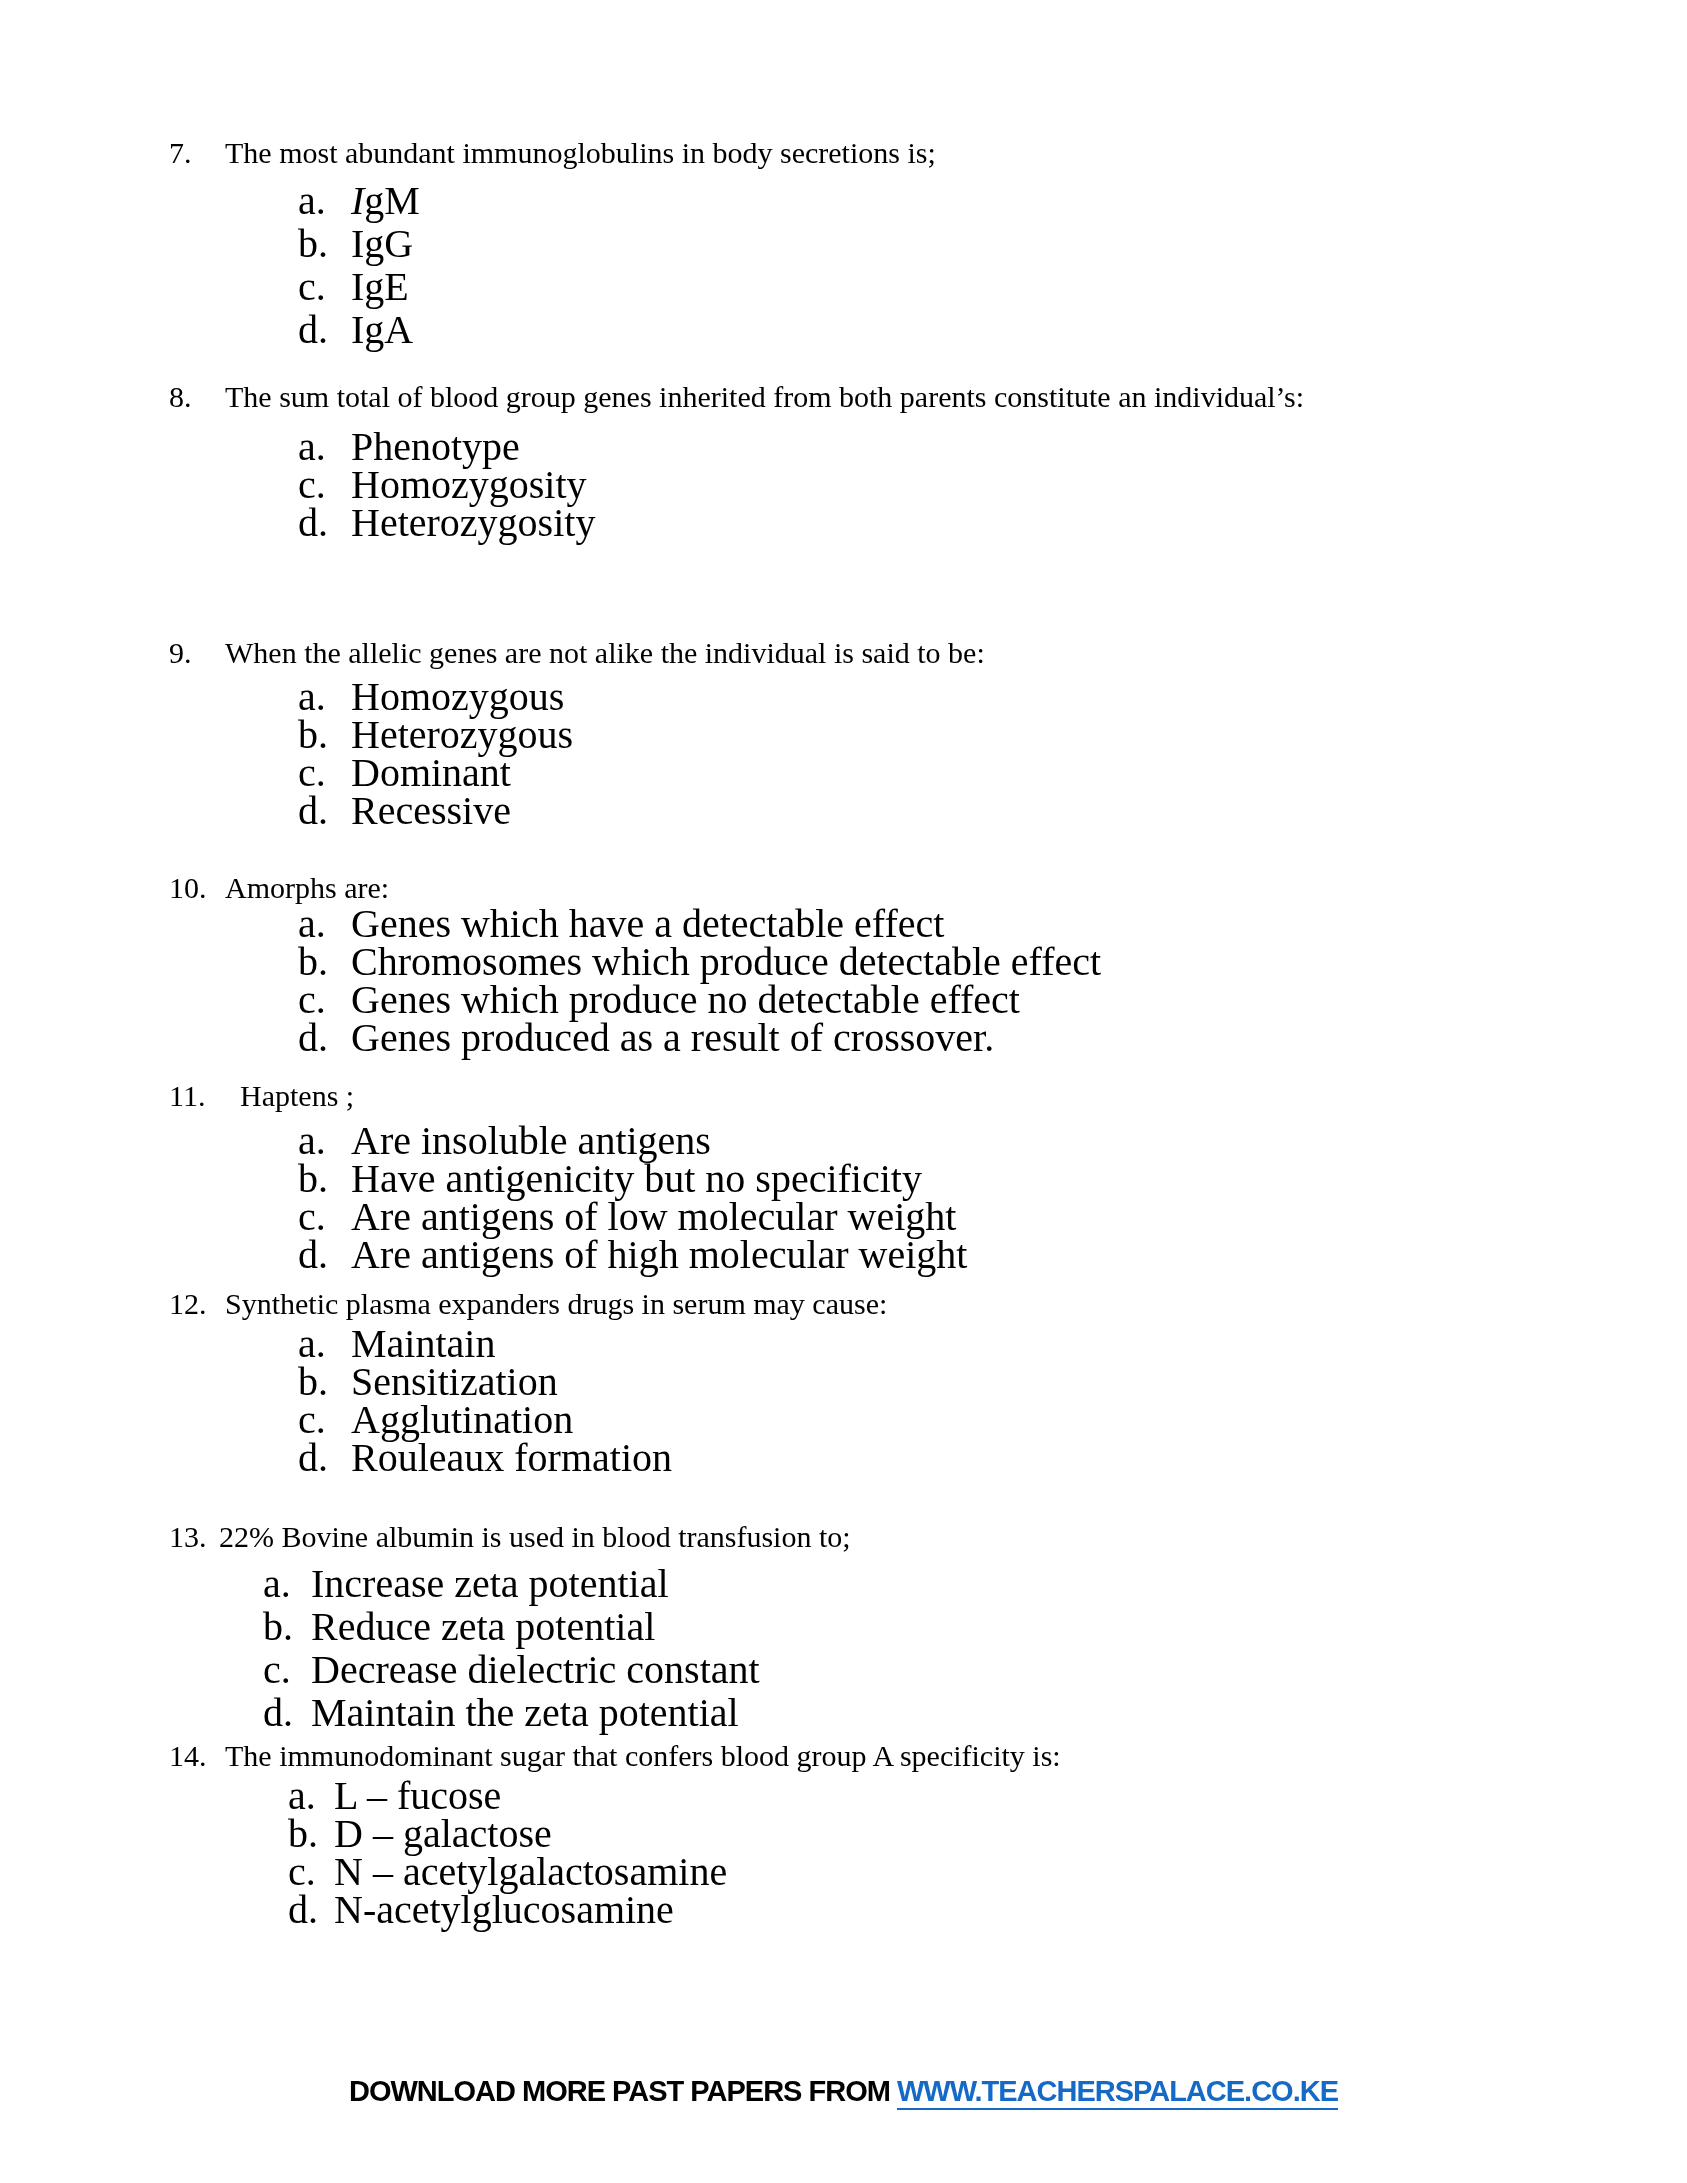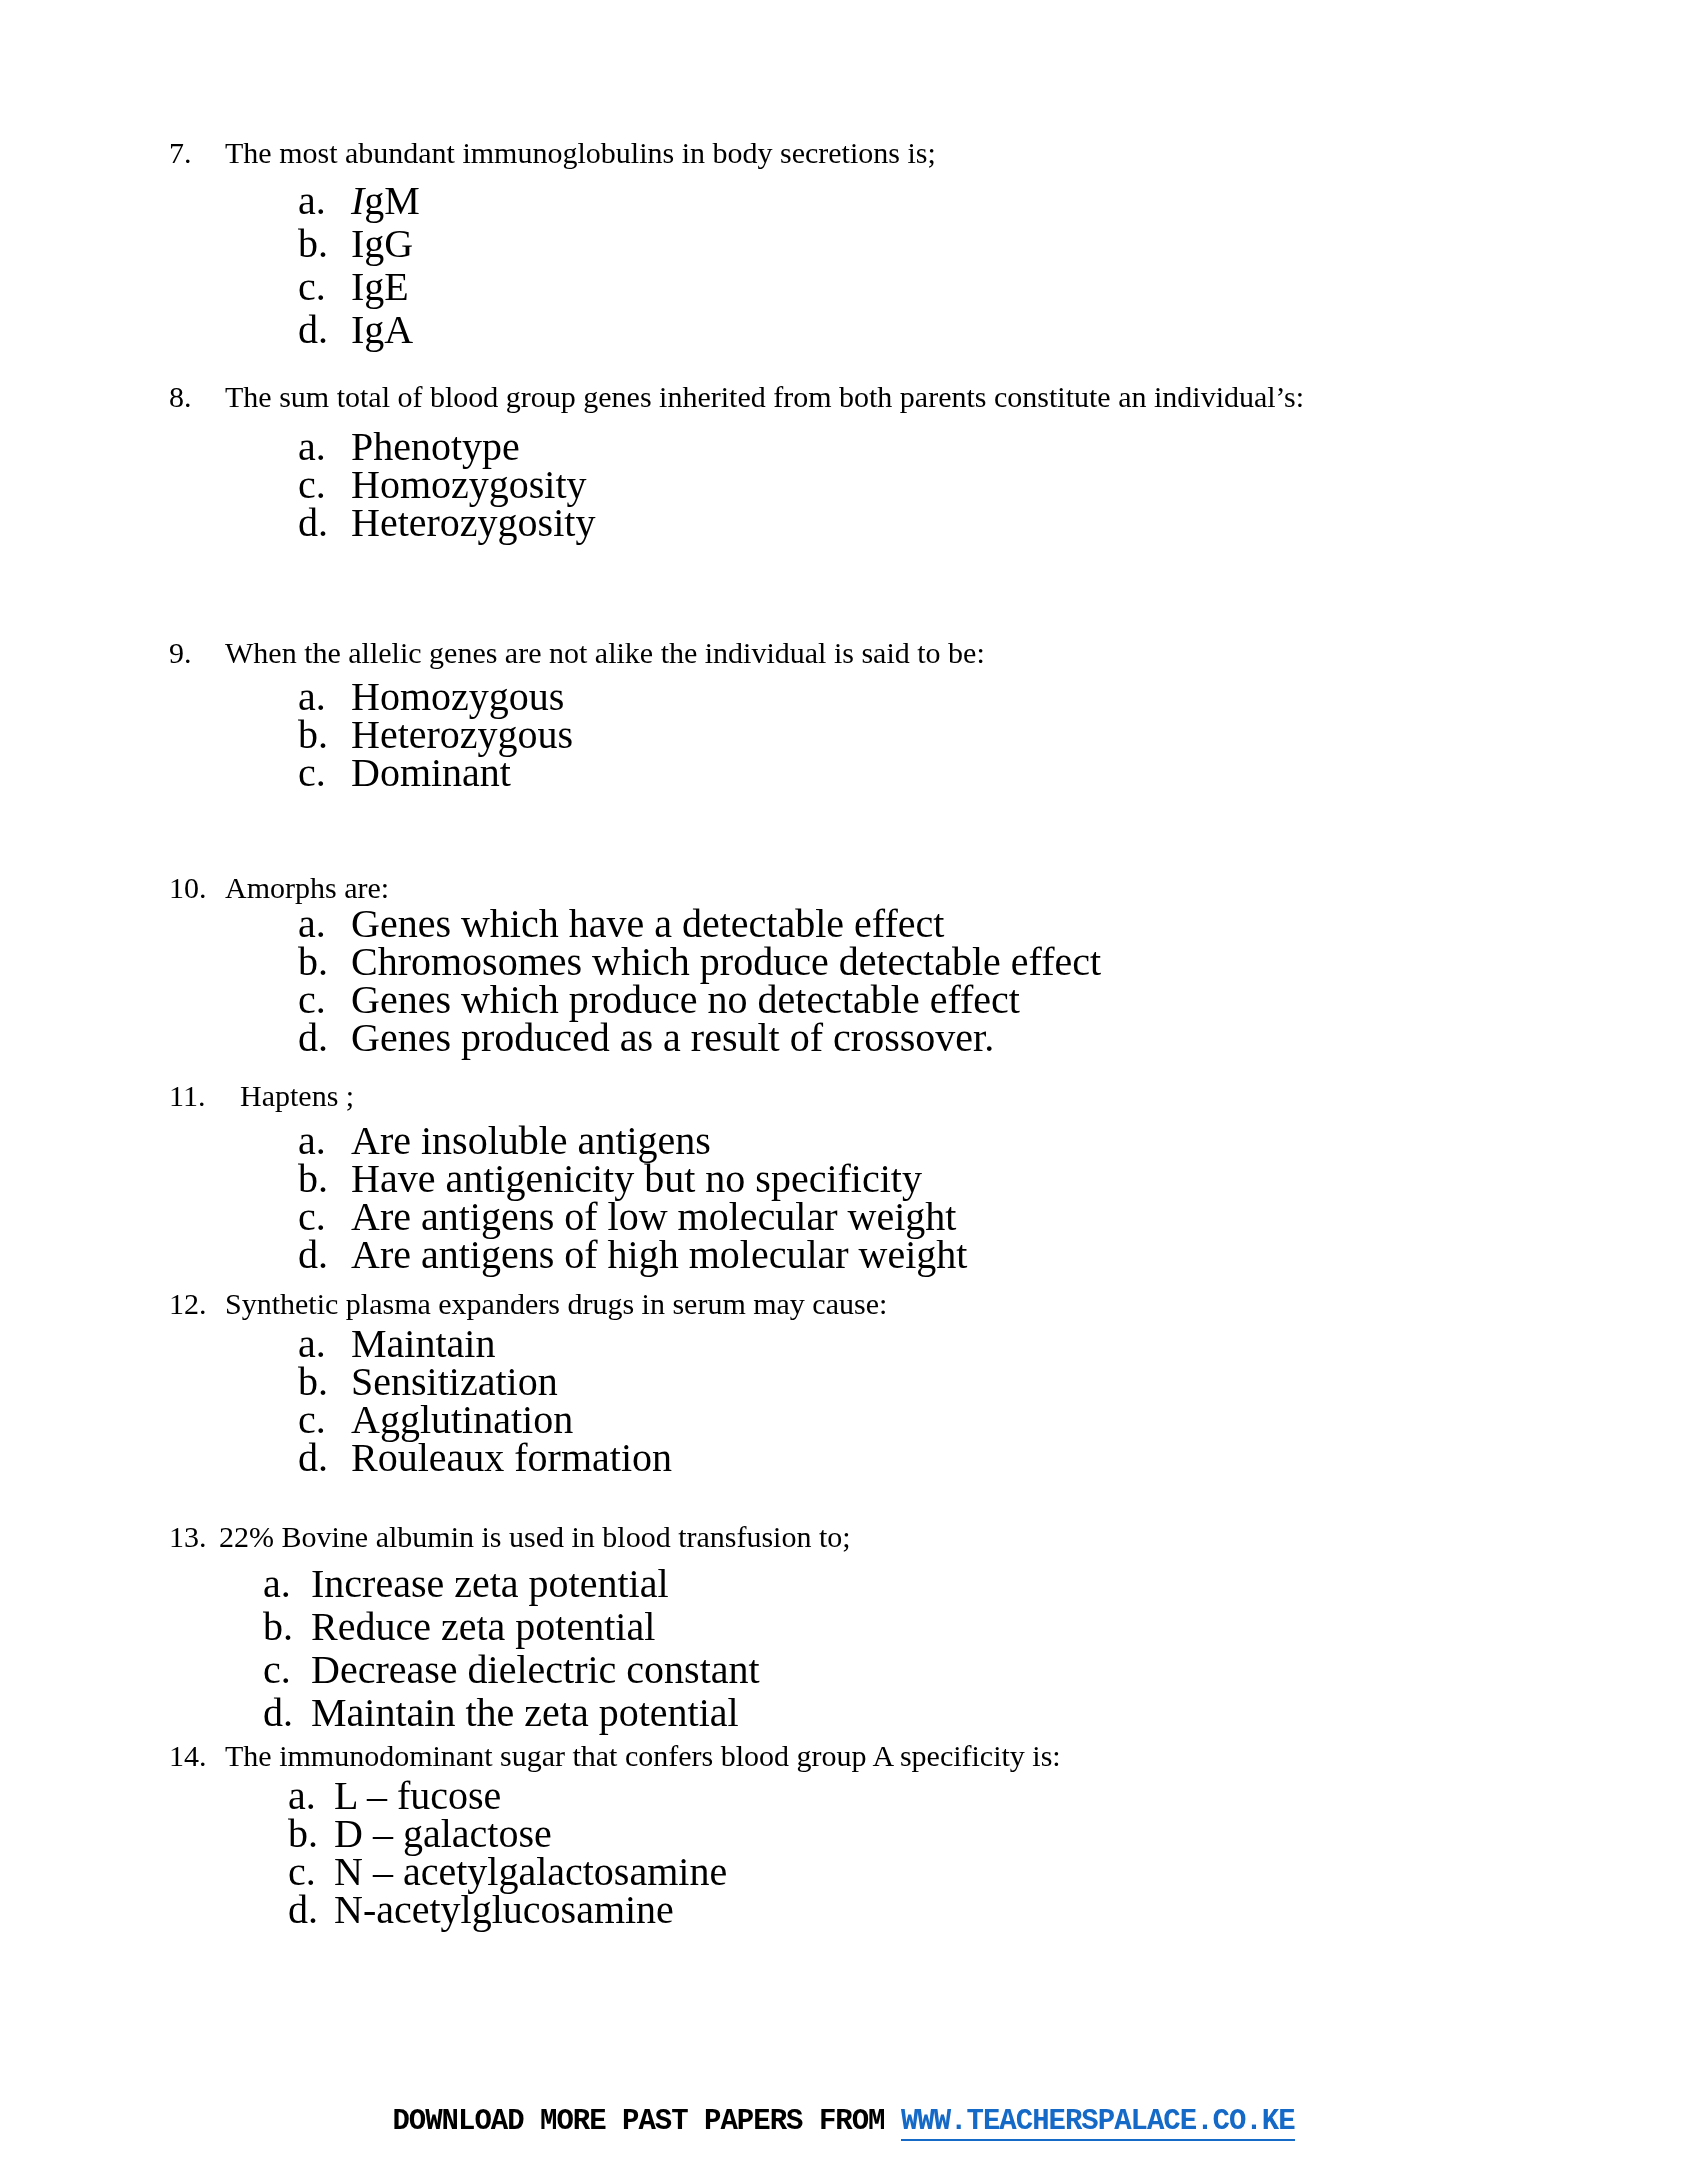--- a/index.html
+++ b/index.html
@@ -33,23 +33,23 @@
   .q13 .opt{height:43px;padding-left:263px} .q13 .marker{width:48px}
   .q14{top:1741px} .q14 .head{height:40px}
   .q14 .opt{padding-left:288px} .q14 .marker{width:46px}
 
   .if{display:inline-block;}
   .if::first-letter{font-style:italic;}
 
   .footer{
     position:absolute;top:2075px;left:0;width:1687px;
     text-align:center;
-    font-family:Liberation Mono, monospace;
+    font-family:Liberation Sans, sans-serif;
     font-weight:700;font-size:29px;line-height:33px;
-    letter-spacing:-1px;color:#000000;white-space:nowrap;margin-top:30px;
+    letter-spacing:-1px;color:#000000;white-space:nowrap;
   }
   .footer .link{
     color:#1569C7;
     border-bottom:2.6px solid #1569C7;
     padding-bottom:1.3px;
     text-decoration:none;
     cursor:pointer;
   }
 </style>
 </head>
@@ -96,20 +96,23 @@
     </div>
     <div class="opt">
       <span class="marker">a.</span><span>Homozygous</span>
     </div>
     <div class="opt">
       <span class="marker">b.</span><span>Heterozygous</span>
     </div>
     <div class="opt">
       <span class="marker">c.</span><span>Dominant</span>
     </div>
+    <div class="opt">
+      <span class="marker">d.</span><span>Recessive</span>
+    </div>
   </div>
 
   <div class="q q10">
     <div class="head">
       <span class="num">10.</span><span>Amorphs are:</span>
     </div>
     <div class="opt">
       <span class="marker">a.</span><span>Genes which have a detectable effect</span>
     </div>
     <div class="opt">

